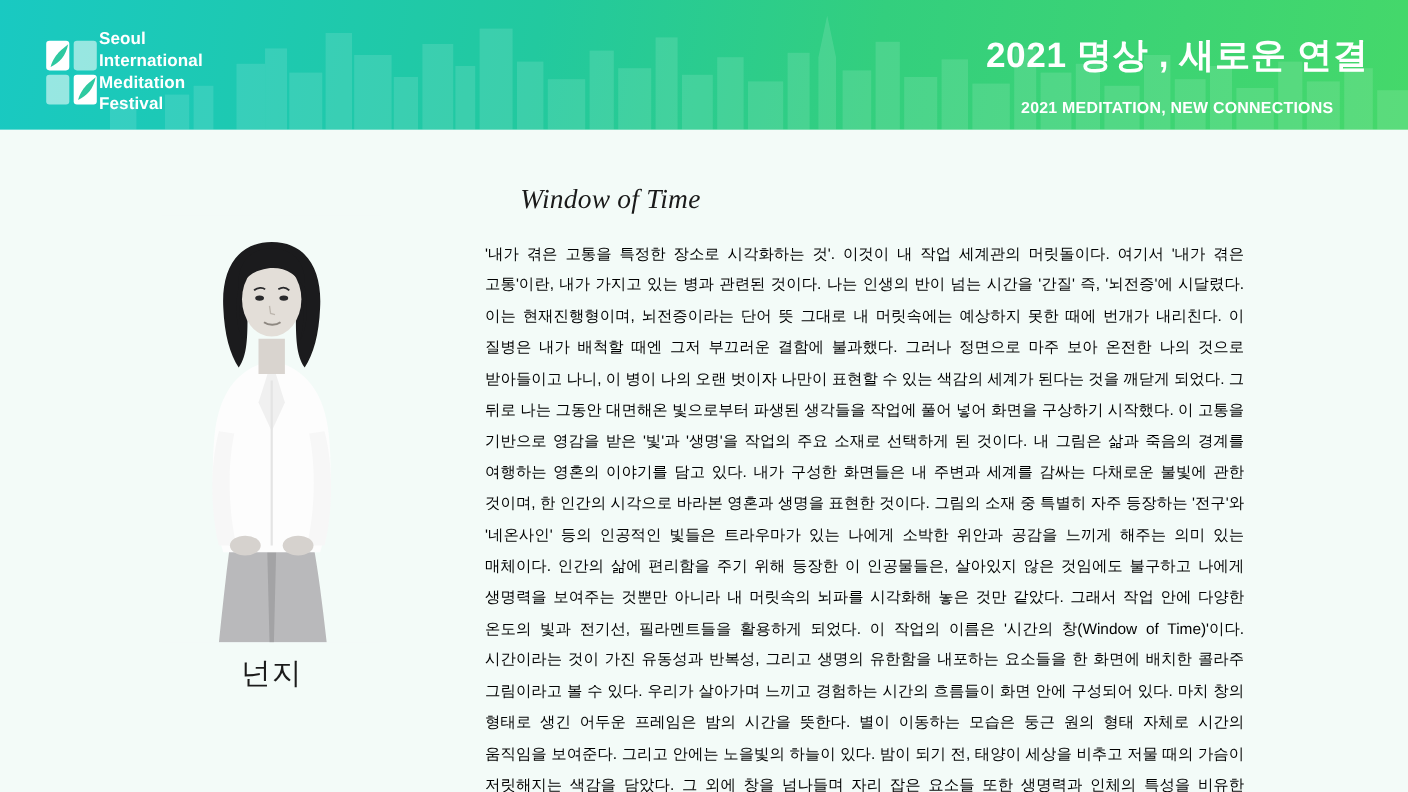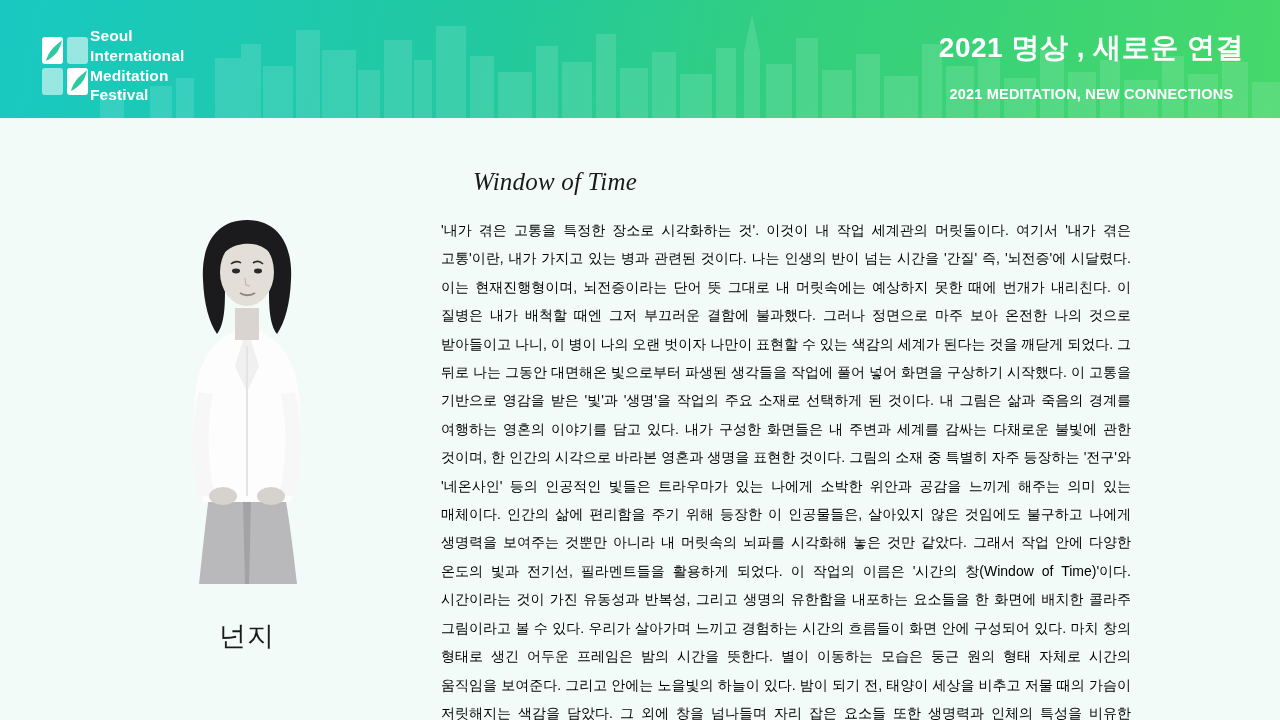--- a/index.html
+++ b/index.html
@@ -29,21 +29,21 @@
     width: 50px; height: 62px; position: relative;
   }
   .logo-text {
     color: #ffffff; font-size: 15.5px; line-height: 1.28; font-weight: 700;
     letter-spacing: 0.1px;
   }
   .fest-title {
     position: absolute; right: 36px; top: 32px; text-align: right;
   }
   .fest-title .kr {
-    color: #ffffff; font-size: 28px; font-weight: 700; letter-spacing: 0.5px;
+    color: #ffffff; font-size: 32px; font-weight: 700; letter-spacing: 0.5px;
     line-height: 1.15;
   }
   .fest-title .en {
     color: #ffffff; font-size: 14.5px; font-weight: 700; letter-spacing: 0.2px;
     margin-top: 22px;
     text-align: center;
   }
 
   
   .content {
@@ -57,21 +57,21 @@
     width: 200px;
   }
   .portrait {
     width: 200px; height: 388px;
     position: relative;
     overflow: hidden;
     background: #f3fbf8;
   }
   .portrait svg { display: block; }
   .artist-name {
-    margin-top: 34px;
+    margin-top: 10px;
     text-align: center;
     font-size: 27px;
     color: #1b1b1b;
     font-weight: 400;
     letter-spacing: 1px;
   }
 
   .article {
     position: absolute; left: 441px; top: 50px; width: 690px;
   }

